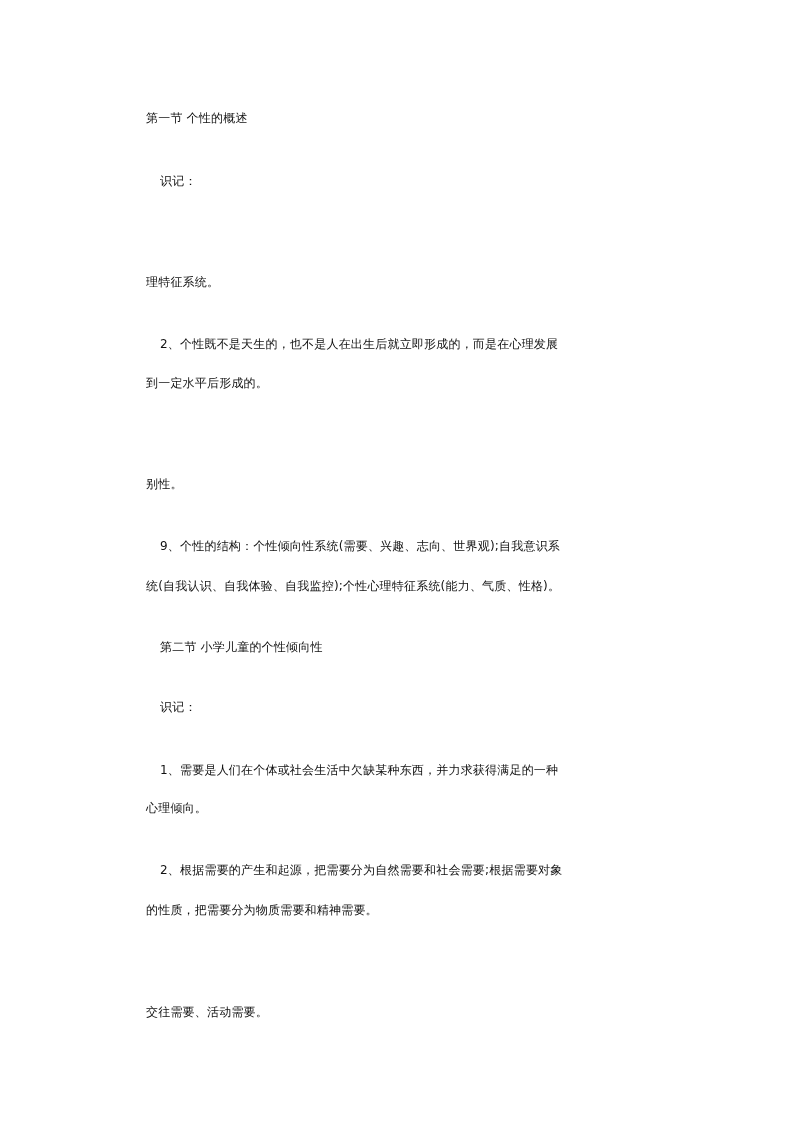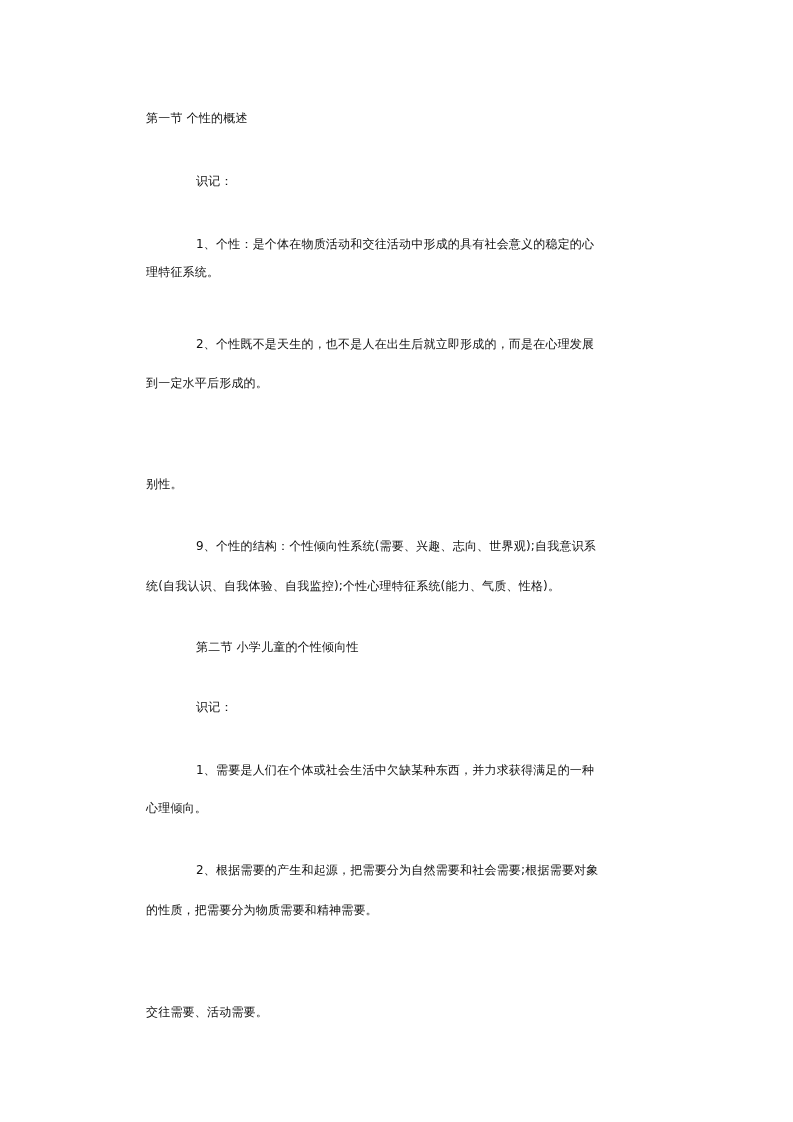--- a/index.html
+++ b/index.html
@@ -6,31 +6,30 @@
     body {
       width: 793px; height: 1122px; position: relative; overflow: hidden;
       font-family: "DejaVu Sans", "Liberation Sans", sans-serif;
       color: #111111;
     }
     .page { position: absolute; left: 0; top: 0; width: 793px; height: 1122px; }
     .line {
       position: absolute; left: 118px; white-space: nowrap;
       font-size: 12px; line-height: 20px; letter-spacing: 0.2px; margin-left: 28px;
     }
-    .indent { left: 168px; text-align: center; }
+    .indent { left: 132px; text-align: center; }
   </style>
 </head>
 <body>
 
 <div class="page">
   <div class="line" style="top:108px">第一节  个性的概述</div>
   <div class="line indent" style="top:171px">识记：</div>
 
-  <div class="line indent" style="top:234px">1、个性：是个体在物质活动和交往活动中形成的具有社会意义的稳定的心</div>
-  <div class="line" style="top:262px">理特征系统。</div>
+  <div class="line" style="top:272px">理特征系统。</div>
 
   <div class="line indent" style="top:334px">2、个性既不是天生的，也不是人在出生后就立即形成的，而是在心理发展</div>
   <div class="line" style="top:373px">到一定水平后形成的。</div>
 
   <div class="line" style="top:474px">别性。</div>
 
   <div class="line indent" style="top:536px">9、个性的结构：个性倾向性系统(需要、兴趣、志向、世界观);自我意识系</div>
   <div class="line indent" style="top:637px">第二节  小学儿童的个性倾向性</div>
 
   <div class="line" style="top:576px">统(自我认识、自我体验、自我监控);个性心理特征系统(能力、气质、性格)。</div>

